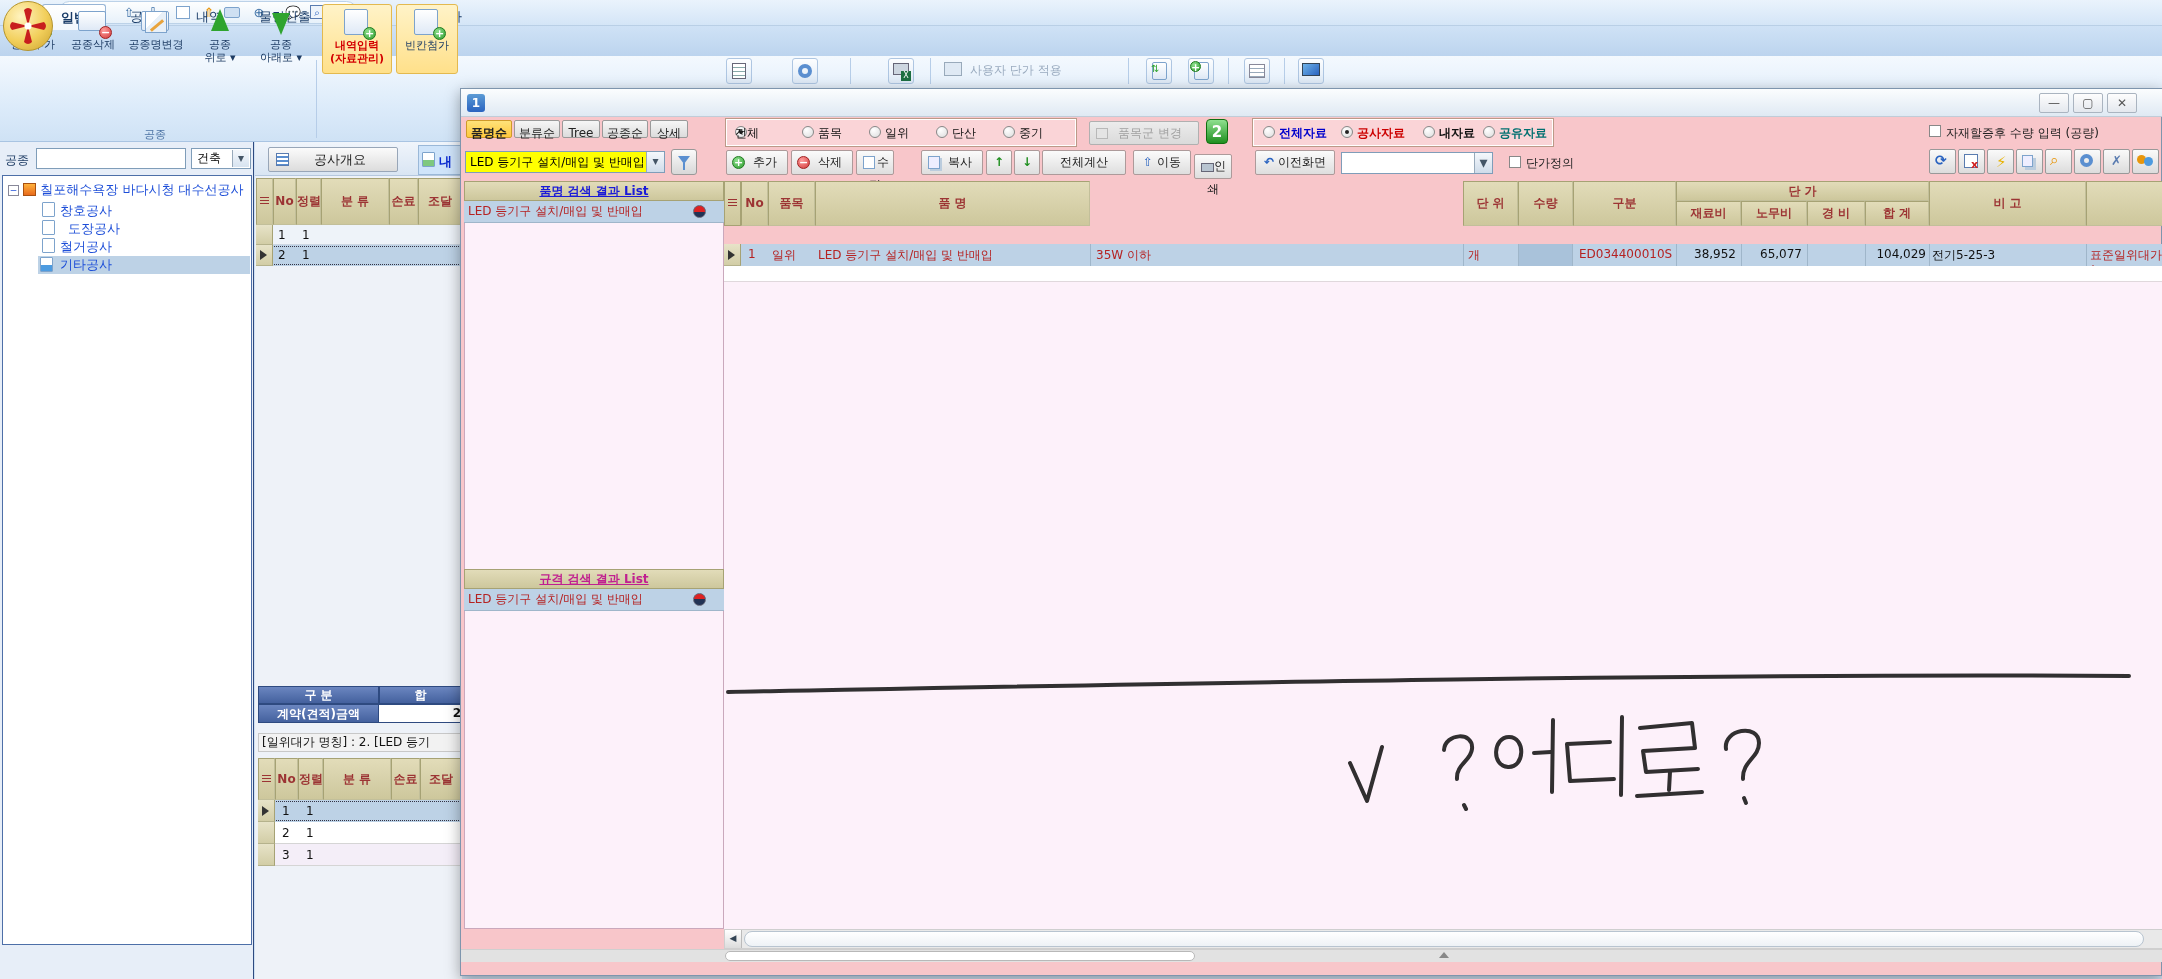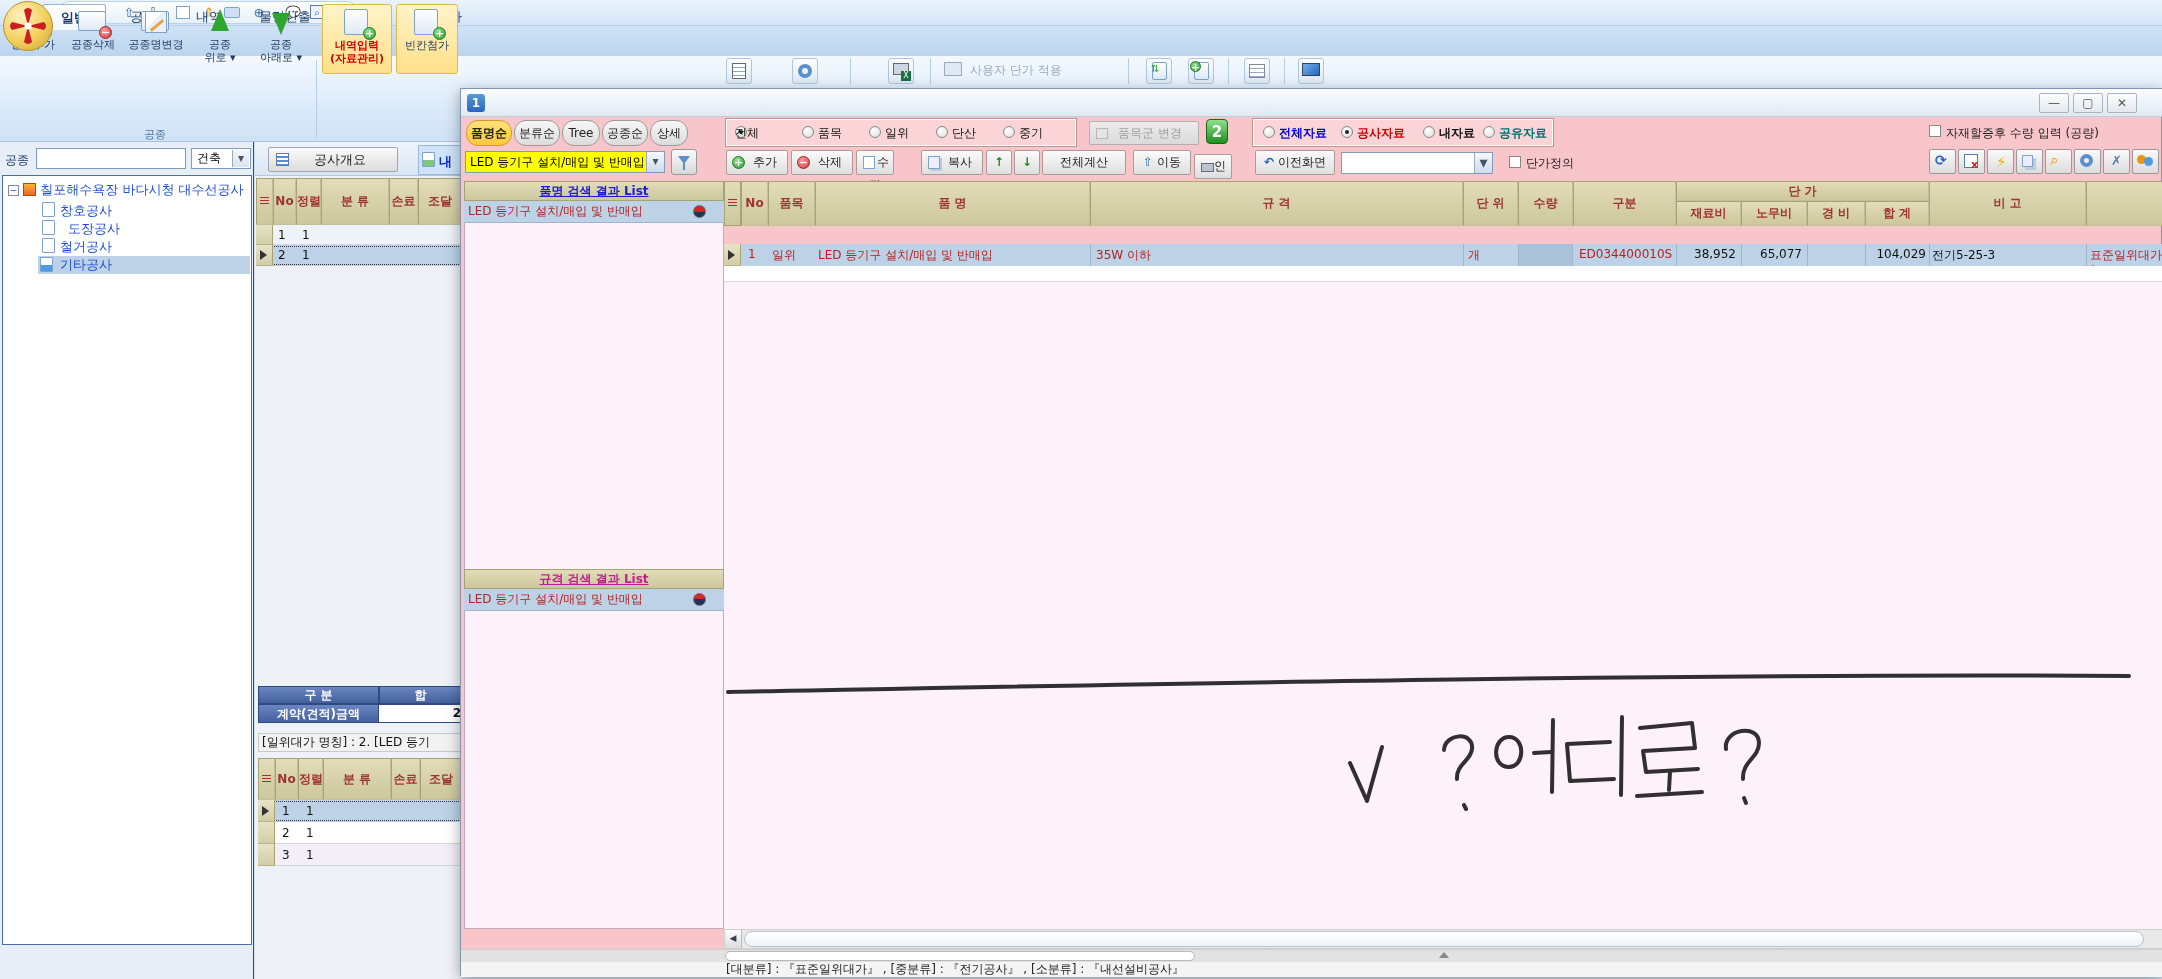--- a/index.html
+++ b/index.html
@@ -45,21 +45,21 @@
   .play{width:0;height:0;border-top:5px solid transparent;border-bottom:5px solid transparent;border-left:7px solid #333;}
   
   .navy{background:linear-gradient(#6b86c0,#44619e);color:#fff;font-weight:bold;font-size:12px;text-align:center;border:1px solid #2e4a80;}
   
   .titem{position:absolute;height:17px;font-size:13px;color:#1d4ed8;white-space:nowrap;}
   .doc-ic{position:absolute;width:13px;height:15px;background:#fff;border:1px solid #7da3cc;border-radius:1px;}
   
   #popup{left:460px;top:88px;width:1702px;height:888px;background:#f8c6ca;border:1px solid #7e95ad;box-shadow:0 4px 14px rgba(0,0,0,.35);}
   .ptitle{left:0;top:0;width:1702px;height:28px;background:linear-gradient(#fbfdfe,#dfe9f3);border-bottom:1px solid #c0ccd8;}
   .wbtn{top:4px;width:30px;height:20px;background:linear-gradient(#fdfdfd,#e4e8ee);border:1px solid #aab4c0;border-radius:2px;text-align:center;line-height:18px;font-size:12px;color:#555;}
-  .sortbtn{top:3px;height:26px;background:linear-gradient(#f6f6f6,#dcdcdc);border:1px solid #9a9a9a;border-radius:12px;font-size:12px;text-align:center;line-height:24px;color:#222;}
+  .sortbtn{top:3px;height:18px;background:linear-gradient(#f6f6f6,#dcdcdc);border:1px solid #9a9a9a;border-radius:2px;font-size:12px;text-align:center;line-height:24px;color:#222;}
   .sortbtn.on{background:linear-gradient(#ffe27a,#ffc83d);border-color:#cf9a2a;font-weight:bold;}
   .abtn{top:3px;height:25px;background:linear-gradient(#fbfbfb,#dedede);border:1px solid #ad9a9a;border-radius:2px;font-size:12px;color:#222;text-align:center;line-height:23px;}
   .rad{position:absolute;top:8px;width:12px;height:12px;border-radius:50%;background:radial-gradient(circle at 35% 30%,#fff,#dcdcdc);border:1px solid #888;}
   .rad.sel:after{content:"";position:absolute;left:3px;top:3px;width:4px;height:4px;border-radius:50%;background:#222;}
   .cbx{position:absolute;width:12px;height:12px;background:#fff;border:1px solid #888;}
   .rlbl{position:absolute;top:7px;font-size:12px;white-space:nowrap;}
   .pinkbox{border:1px solid #fff;outline:1px solid #b98;background:rgba(255,255,255,.25);}
   .ticon{top:3px;width:27px;height:25px;background:linear-gradient(#fafafa,#dcdcdc);border:1px solid #999;border-radius:2px;}
   .taegeuk{position:absolute;width:13px;height:13px;border-radius:50%;background:linear-gradient(#d22 50%,#235 50%);border:1px solid #667;}
   .hline{position:absolute;background:#c2bf9a;}
@@ -372,21 +372,20 @@
         <span style="position:absolute;left:4px;top:5px;width:9px;height:9px;border-radius:50%;background:#e8960c;"></span>
         <span style="position:absolute;left:11px;top:7px;width:9px;height:9px;border-radius:50%;background:#4d9be0;"></span>
       </div>
 
     <div class="abs olive-h" style="left:263px;top:92px;width:17px;height:45px;">
         <div style="margin:17px 3px;height:8px;background:repeating-linear-gradient(#9c3434 0 1px,transparent 1px 3px);"></div>
       </div>
     <div class="cell olive-h" style="left:280px;top:92px;width:27px;height:45px;line-height:43px;">No</div>
     <div class="cell olive-h" style="left:307px;top:92px;width:47px;height:45px;line-height:43px;">품목</div>
     <div class="cell olive-h" style="left:354px;top:92px;width:275px;height:45px;line-height:43px;">품    명</div>
-    <div class="cell olive-h" style="left:629px;top:92px;width:373px;height:45px;line-height:43px;">규    격</div>
     <div class="cell olive-h" style="left:1002px;top:92px;width:55px;height:45px;line-height:43px;">단 위</div>
     <div class="cell olive-h" style="left:1057px;top:92px;width:55px;height:45px;line-height:43px;">수량</div>
     <div class="cell olive-h" style="left:1112px;top:92px;width:103px;height:45px;line-height:43px;">구분</div>
     <div class="cell olive-h" style="left:1215px;top:92px;width:253px;height:20px;line-height:19px;">단  가</div>
     <div class="cell olive-h" style="left:1215px;top:112px;width:65px;height:25px;line-height:23px;">재료비</div>
     <div class="cell olive-h" style="left:1280px;top:112px;width:66px;height:25px;line-height:23px;">노무비</div>
     <div class="cell olive-h" style="left:1346px;top:112px;width:58px;height:25px;line-height:23px;">경  비</div>
     <div class="cell olive-h" style="left:1404px;top:112px;width:64px;height:25px;line-height:23px;">합  계</div>
     <div class="cell olive-h" style="left:1468px;top:92px;width:157px;height:45px;line-height:43px;">비  고</div>
     <div class="cell olive-h" style="left:1625px;top:92px;width:77px;height:45px;"></div>
@@ -422,21 +421,20 @@
 
     <div class="abs" style="left:263px;top:840px;width:1439px;height:20px;background:#e9e9e9;border:1px solid #cfcfcf;">
       <span style="position:absolute;left:0;top:0;width:17px;height:18px;background:linear-gradient(#fff,#dcdcdc);border-right:1px solid #bbb;text-align:center;line-height:17px;font-size:9px;color:#345;">◀</span>
       <span style="position:absolute;left:19px;top:1px;width:1400px;height:16px;background:linear-gradient(#ffffff,#eef2f6);border:1px solid #b8c4d0;border-radius:8px;"></span>
     </div>
     <div class="abs" style="left:0;top:860px;width:1702px;height:13px;background:#e2e2e2;border-top:1px solid #cfcfcf;">
       <span style="position:absolute;left:264px;top:1px;width:470px;height:10px;background:#fff;border:1px solid #b8b8b8;border-radius:5px;"></span>
       <span style="position:absolute;left:978px;top:2px;width:0;height:0;border-left:5px solid transparent;border-right:5px solid transparent;border-bottom:6px solid #888;"></span>
     </div>
 
-    <div class="abs" style="left:0;top:873px;width:1702px;height:15px;background:#f4f4f4;font-size:12px;color:#222;line-height:14px;padding-left:265px;white-space:nowrap;overflow:hidden;">[대분류] : 『표준일위대가』 ,   [중분류] : 『전기공사』 ,   [소분류] : 『내선설비공사』</div>
 
     <svg class="abs" style="left:0;top:0;pointer-events:none;" width="1702" height="888" viewBox="0 0 1702 888">
       <g fill="none" stroke="#1b1b1b" stroke-width="4" stroke-linecap="round" stroke-linejoin="round" opacity="0.9">
         <path d="M267,603 C590,597 1190,584 1668,587"></path>
         <path d="M889,674 L906,712 L921,658"></path>
         <path d="M983,661 C984,644 1013,642 1011,660 C1010,672 995,675 996,690"></path>
         <path d="M1003,716 l2,4"></path>
         <path d="M1048,648 C1032,648 1030,677 1047,678 C1064,679 1065,648 1048,648"></path>
         <path d="M1073,664 L1090,663"></path>
         <path d="M1092,631 L1091,703"></path>

